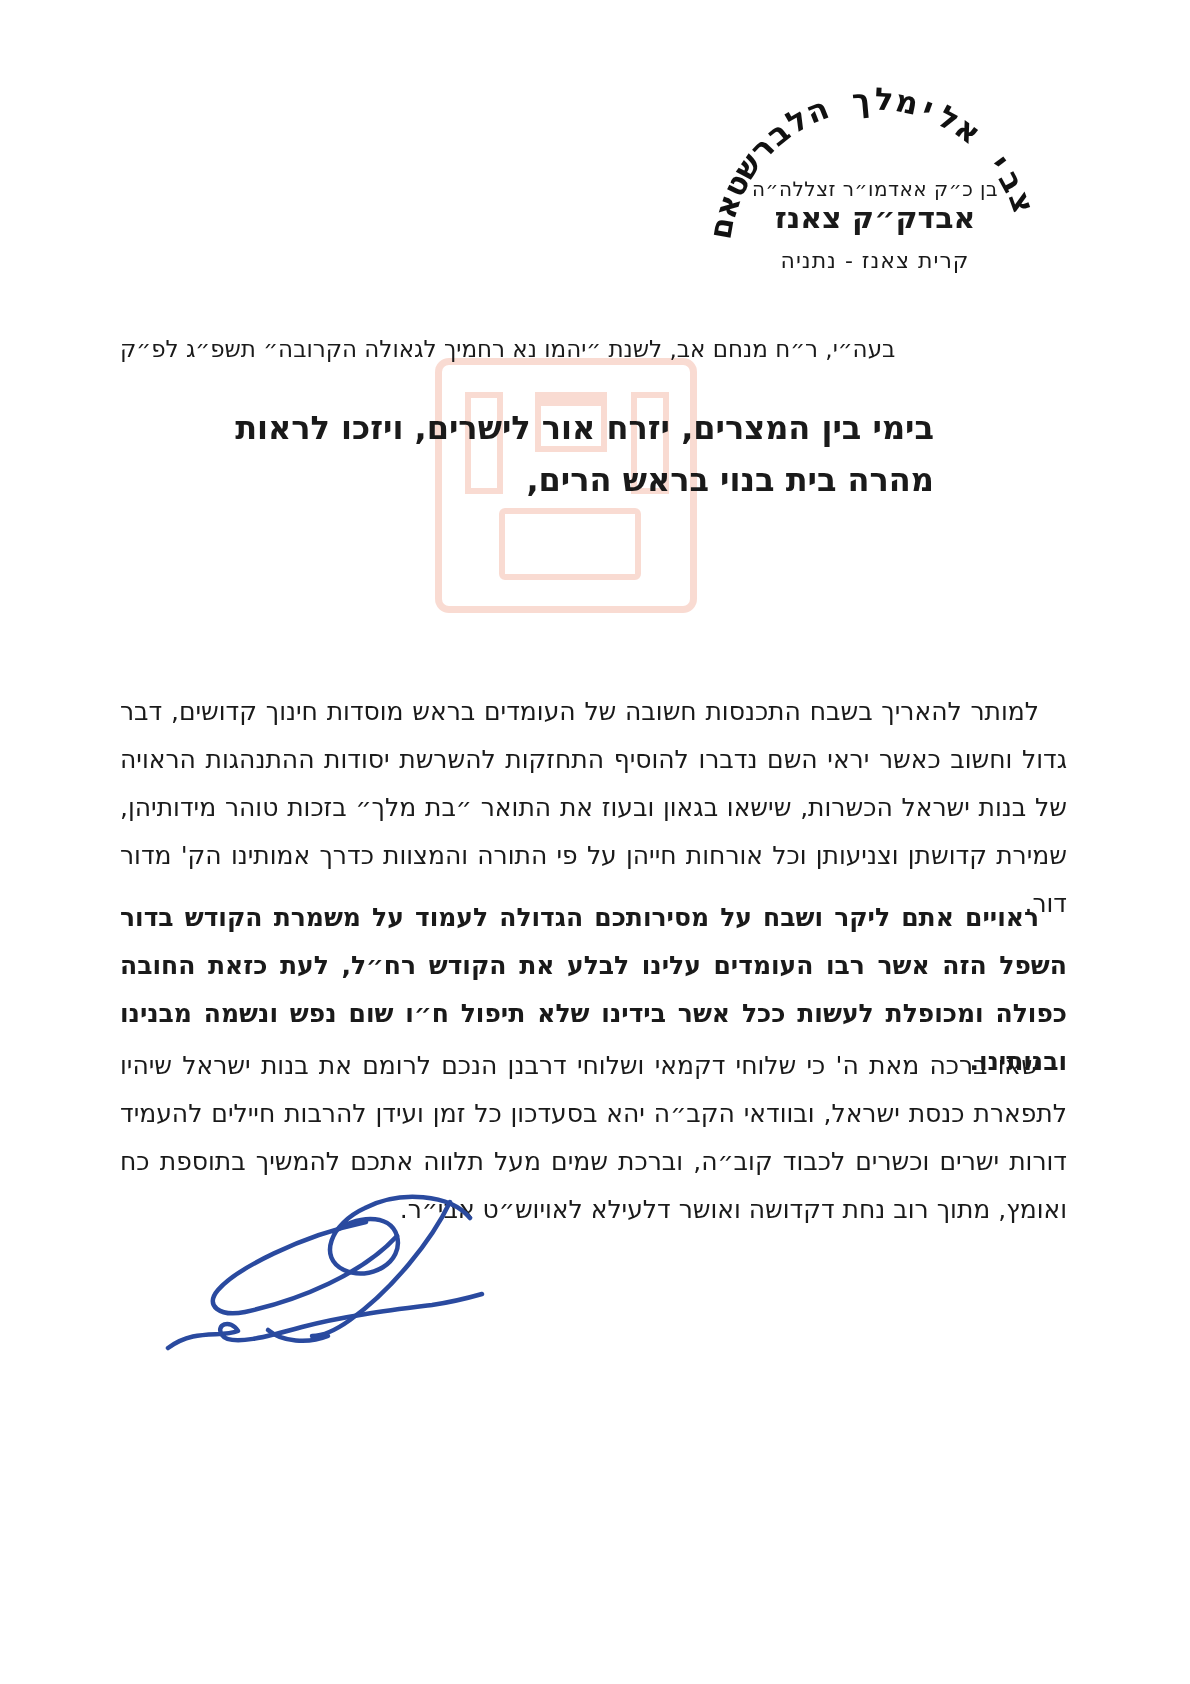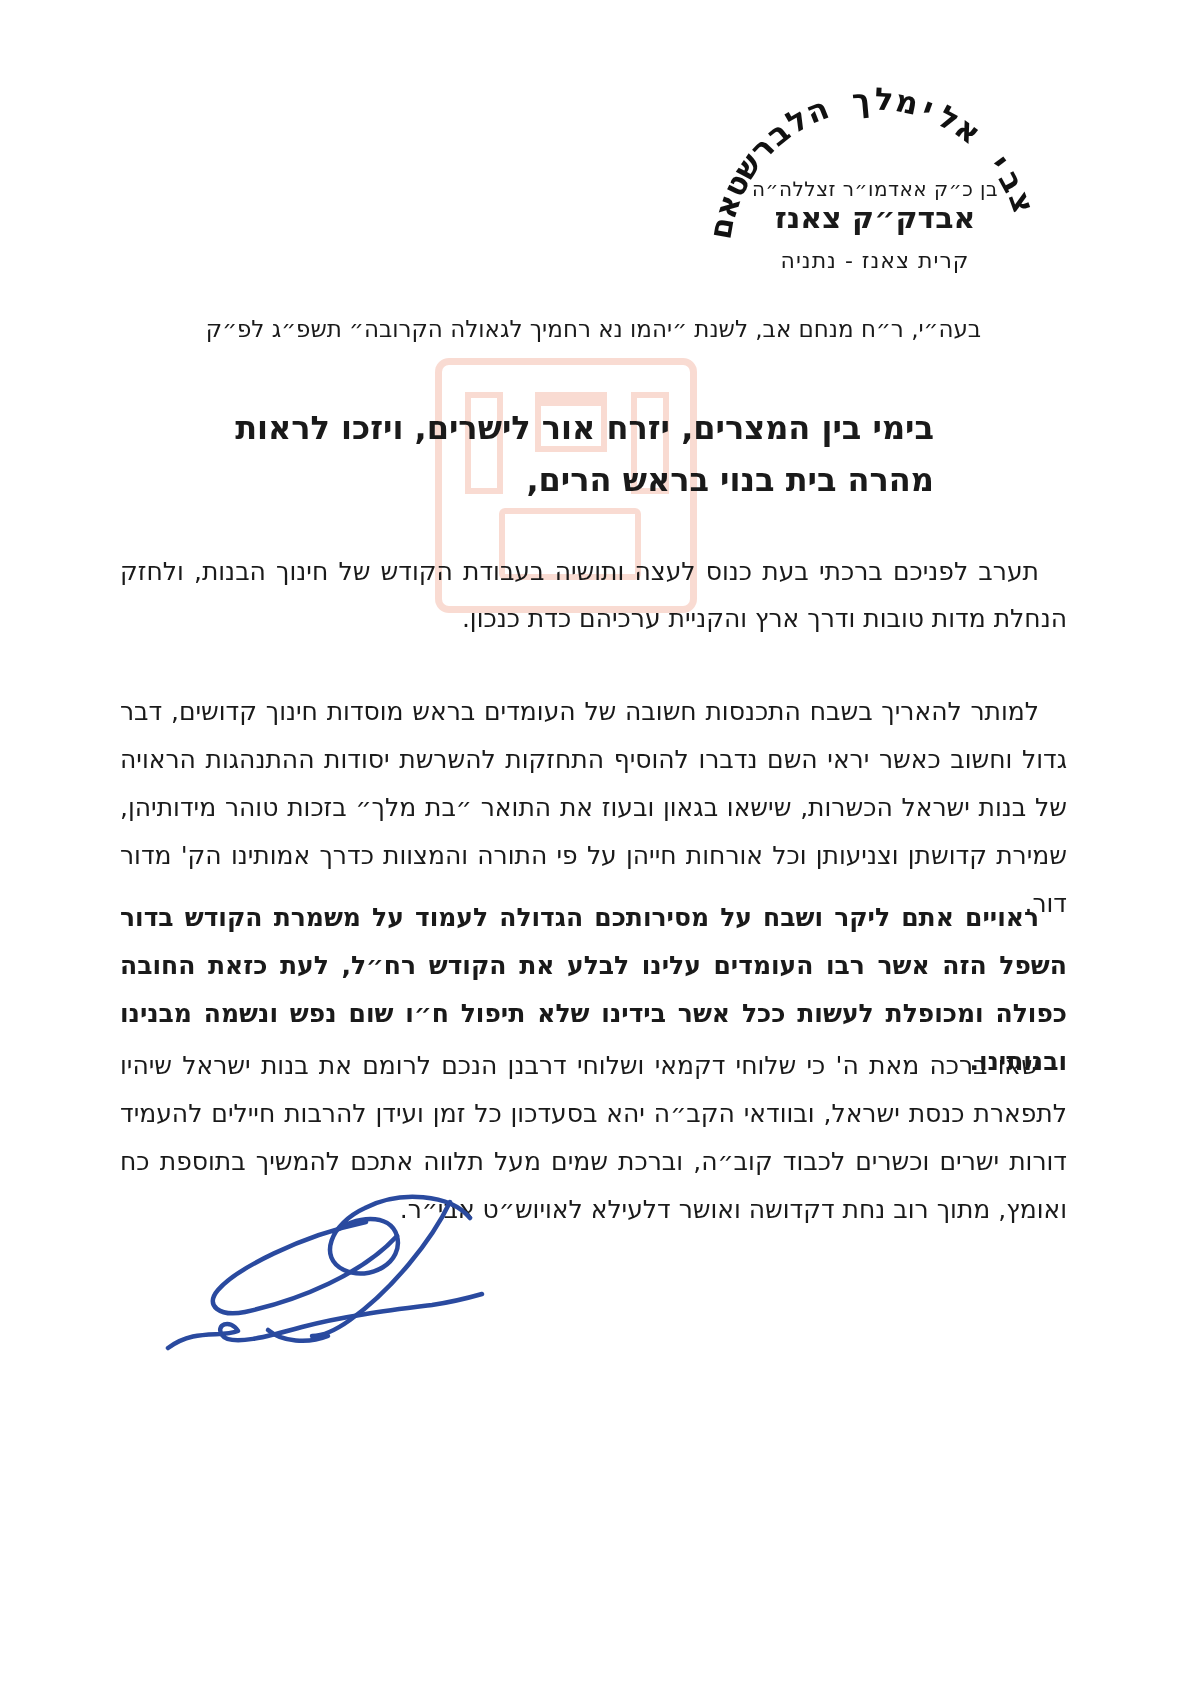--- a/index.html
+++ b/index.html
@@ -40,22 +40,22 @@
     position:absolute;inset:0;
     border:7px solid var(--wm,#f0a28c);border-radius:14px;
   }
   .wm-bar{position:absolute;background:transparent;border:6px solid var(--wm,#f0a28c);}
   .wm-b1{left:30px;top:34px;width:26px;height:90px;}
   .wm-b2{left:100px;top:34px;width:60px;height:40px;border-top-width:14px;}
   .wm-b3{left:196px;top:34px;width:26px;height:90px;}
   .wm-b4{left:64px;top:150px;width:130px;height:60px;border-radius:6px;}
   
   .dateline{
-    position:absolute;right:123px;left:120px;top:316px;
-    font-size:23px;text-align:center;z-index:1;
+    position:absolute;right:123px;left:120px;top:336px;
+    font-size:23px;text-align:left;z-index:1;
   }
   .salutation{
     position:absolute;right:256px;top:402px;width:740px;
     font-size:32px;font-weight:bold;line-height:52px;
     text-align:right;z-index:1;
   }
   .para{
     position:absolute;right:123px;left:120px;
     font-size:25px;line-height:48px;
     text-align:justify;text-indent:28px;z-index:1;
@@ -113,21 +113,20 @@
     <div class="wm-bar wm-b3"></div>
     <div class="wm-bar wm-b4"></div>
   </div>
 
   <div class="dateline">בעה״י, ר״ח מנחם אב, לשנת ״יהמו נא רחמיך לגאולה הקרובה״ תשפ״ג לפ״ק</div>
 
   <div class="salutation">
     <div>בימי בין המצרים, יזרח אור לישרים, ויזכו לראות מהרה בית בנוי בראש הרים,</div>
   </div>
 
-  <div class="para p2">תערב לפניכם ברכתי בעת כנוס לעצה ותושיה בעבודת הקודש של חינוך הבנות, ולחזק הנחלת מדות טובות ודרך ארץ והקניית ערכיהם כדת כנכון.</div>
   <div class="para p3">למותר להאריך בשבח התכנסות חשובה של העומדים בראש מוסדות חינוך קדושים, דבר גדול וחשוב כאשר יראי השם נדברו להוסיף התחזקות להשרשת יסודות ההתנהגות הראויה של בנות ישראל הכשרות, שישאו בגאון ובעוז את התואר ״בת מלך״ בזכות טוהר מידותיהן, שמירת קדושתן וצניעותן וכל אורחות חייהן על פי התורה והמצוות כדרך אמותינו הק' מדור דור.</div>
   <div class="para p4">ראויים אתם ליקר ושבח על מסירותכם הגדולה לעמוד על משמרת הקודש בדור השפל הזה אשר רבו העומדים עלינו לבלע את הקודש רח״ל, לעת כזאת החובה כפולה ומכופלת לעשות ככל אשר בידינו שלא תיפול ח״ו שום נפש ונשמה מבנינו ובנותינו.</div>
   <div class="para p5">שאו ברכה מאת ה' כי שלוחי דקמאי ושלוחי דרבנן הנכם לרומם את בנות ישראל שיהיו לתפארת כנסת ישראל, ובוודאי הקב״ה יהא בסעדכון כל זמן ועידן להרבות חיילים להעמיד דורות ישרים וכשרים לכבוד קוב״ה, וברכת שמים מעל תלווה אתכם להמשיך בתוספת כח ואומץ, מתוך רוב נחת דקדושה ואושר דלעילא לאויוש״ט אבי״ר.</div>
 
   <svg class="signature" viewBox="0 0 350 200" aria-hidden="true">
     <path d="M 320 40 C 300 16 250 12 215 30 C 180 46 168 80 194 92 C 220 104 254 84 247 58 C 240 34 204 38 184 54"></path>
     <path d="M 247 58 C 212 96 150 122 95 134 C 70 139 54 128 68 112 C 86 91 150 58 216 44"></path>
     <path d="M 300 24 C 282 62 242 112 200 142 C 186 152 172 158 162 158"></path>
     <path d="M 18 170 C 45 150 70 160 88 153 C 80 140 65 147 72 157 C 80 169 120 158 152 149 C 192 138 242 132 282 127 C 302 124 318 120 332 116"></path>
     <path d="M 118 152 C 132 164 158 166 178 158"></path>

